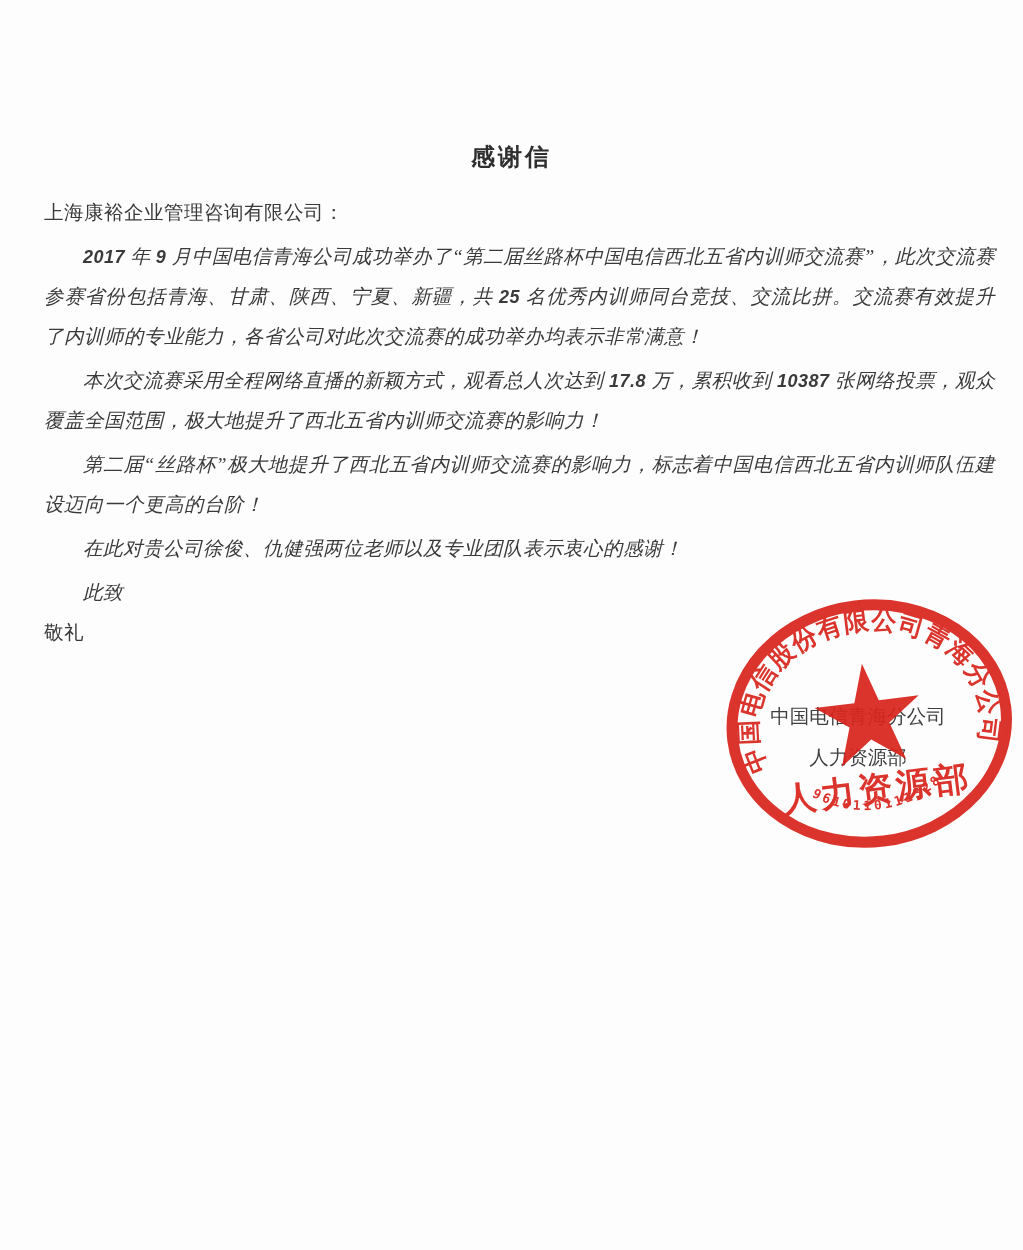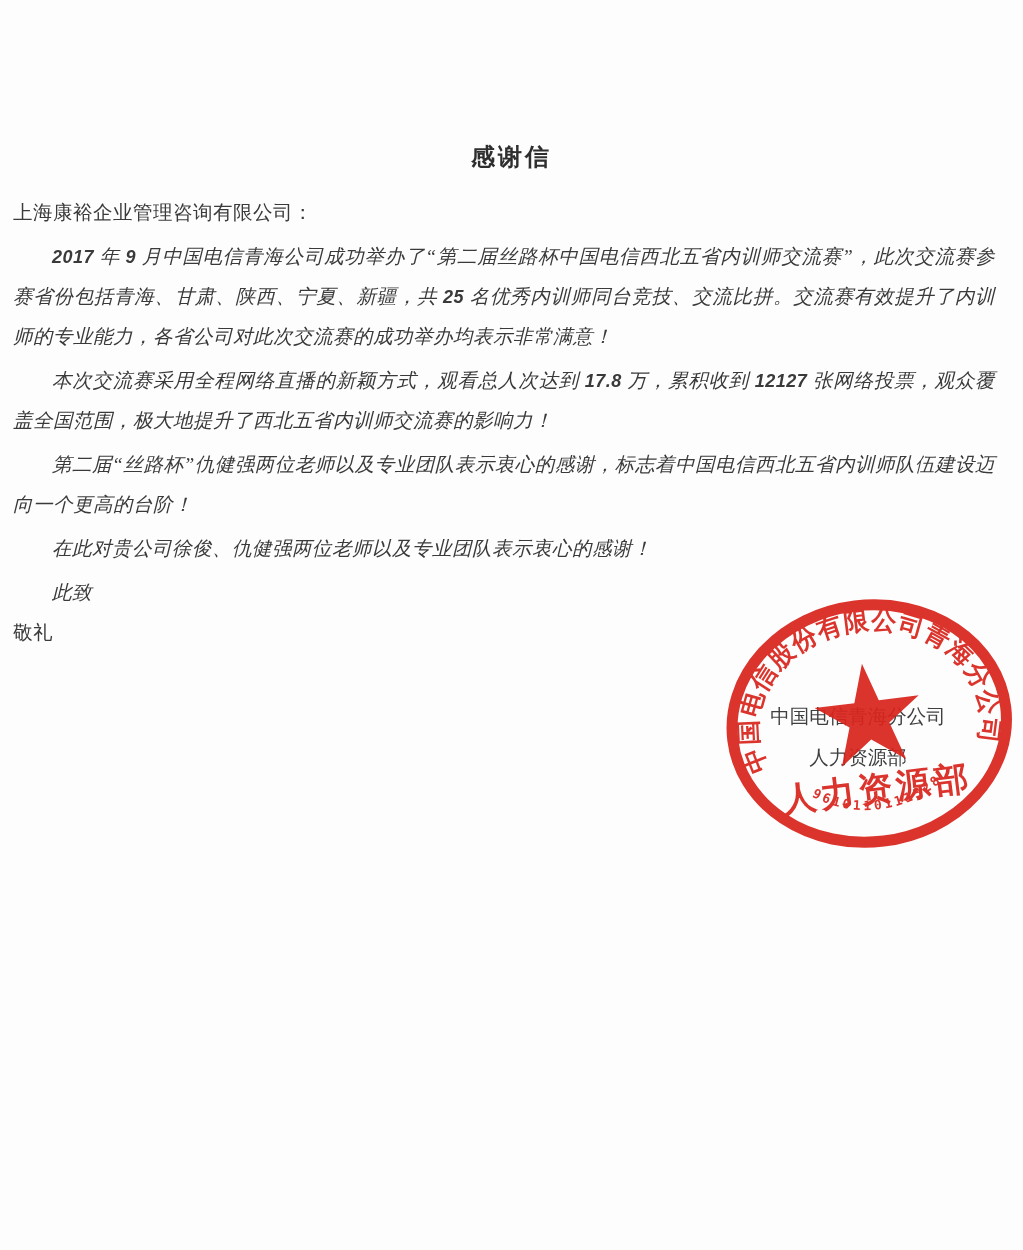--- a/index.html
+++ b/index.html
@@ -12,21 +12,21 @@
     position: relative;
   }
   .page { position: relative; width: 1023px; height: 1150px; }
   .title {
     margin: 0; padding-top: 141px;
     text-align: center;
     font-size: 24px; font-weight: bold; letter-spacing: 3px;
     color: #2e2e2e;
   }
   .body-text {
-    padding: 20px 28px 0 13px;
+    padding: 20px 28px 0 44px;
     font-size: 19.5px;
     line-height: 40px;
     text-align: justify;
     letter-spacing: 0.5px;
   }
   .body-text p { margin: 0; }
   .salutation { margin-bottom: 3px !important; }
   .para { text-indent: 2em; margin-top: 4px !important; font-style: italic; }
   .para b, .signature b { font-family: "Liberation Sans", sans-serif; font-size: 18px; }
   .closing { margin-top: 4px !important; }
@@ -71,22 +71,22 @@
 </head>
 <body>
 
 <div class="page">
 
   <h1 class="title">感谢信</h1>
 
   <div class="body-text">
     <p class="salutation">上海康裕企业管理咨询有限公司：</p>
     <p class="para"><b>2017</b> 年 <b>9</b> 月中国电信青海公司成功举办了“第二届丝路杯中国电信西北五省内训师交流赛”，此次交流赛参赛省份包括青海、甘肃、陕西、宁夏、新疆，共 <b>25</b> 名优秀内训师同台竞技、交流比拼。交流赛有效提升了内训师的专业能力，各省公司对此次交流赛的成功举办均表示非常满意！</p>
-    <p class="para">本次交流赛采用全程网络直播的新颖方式，观看总人次达到 <b>17.8</b> 万，累积收到 <b>12127</b> 张网络投票，观众覆盖全国范围，极大地提升了西北五省内训师交流赛的影响力！</p>
-    <p class="para">第二届“丝路杯”仇健强两位老师以及专业团队表示衷心的感谢，标志着中国电信西北五省内训师队伍建设迈向一个更高的台阶！</p>
+    <p class="para">本次交流赛采用全程网络直播的新颖方式，观看总人次达到 <b>17.8</b> 万，累积收到 <b>10387</b> 张网络投票，观众覆盖全国范围，极大地提升了西北五省内训师交流赛的影响力！</p>
+    <p class="para">第二届“丝路杯”极大地提升了西北五省内训师交流赛的影响力，标志着中国电信西北五省内训师队伍建设迈向一个更高的台阶！</p>
     <p class="para">在此对贵公司徐俊、仇健强两位老师以及专业团队表示衷心的感谢！</p>
     <p class="para closing">此致</p>
     <p class="jingli">敬礼</p>
   </div>
 
   <div class="signature">
     <div>中国电信青海分公司</div>
     <div>人力资源部</div>
   </div>
 

